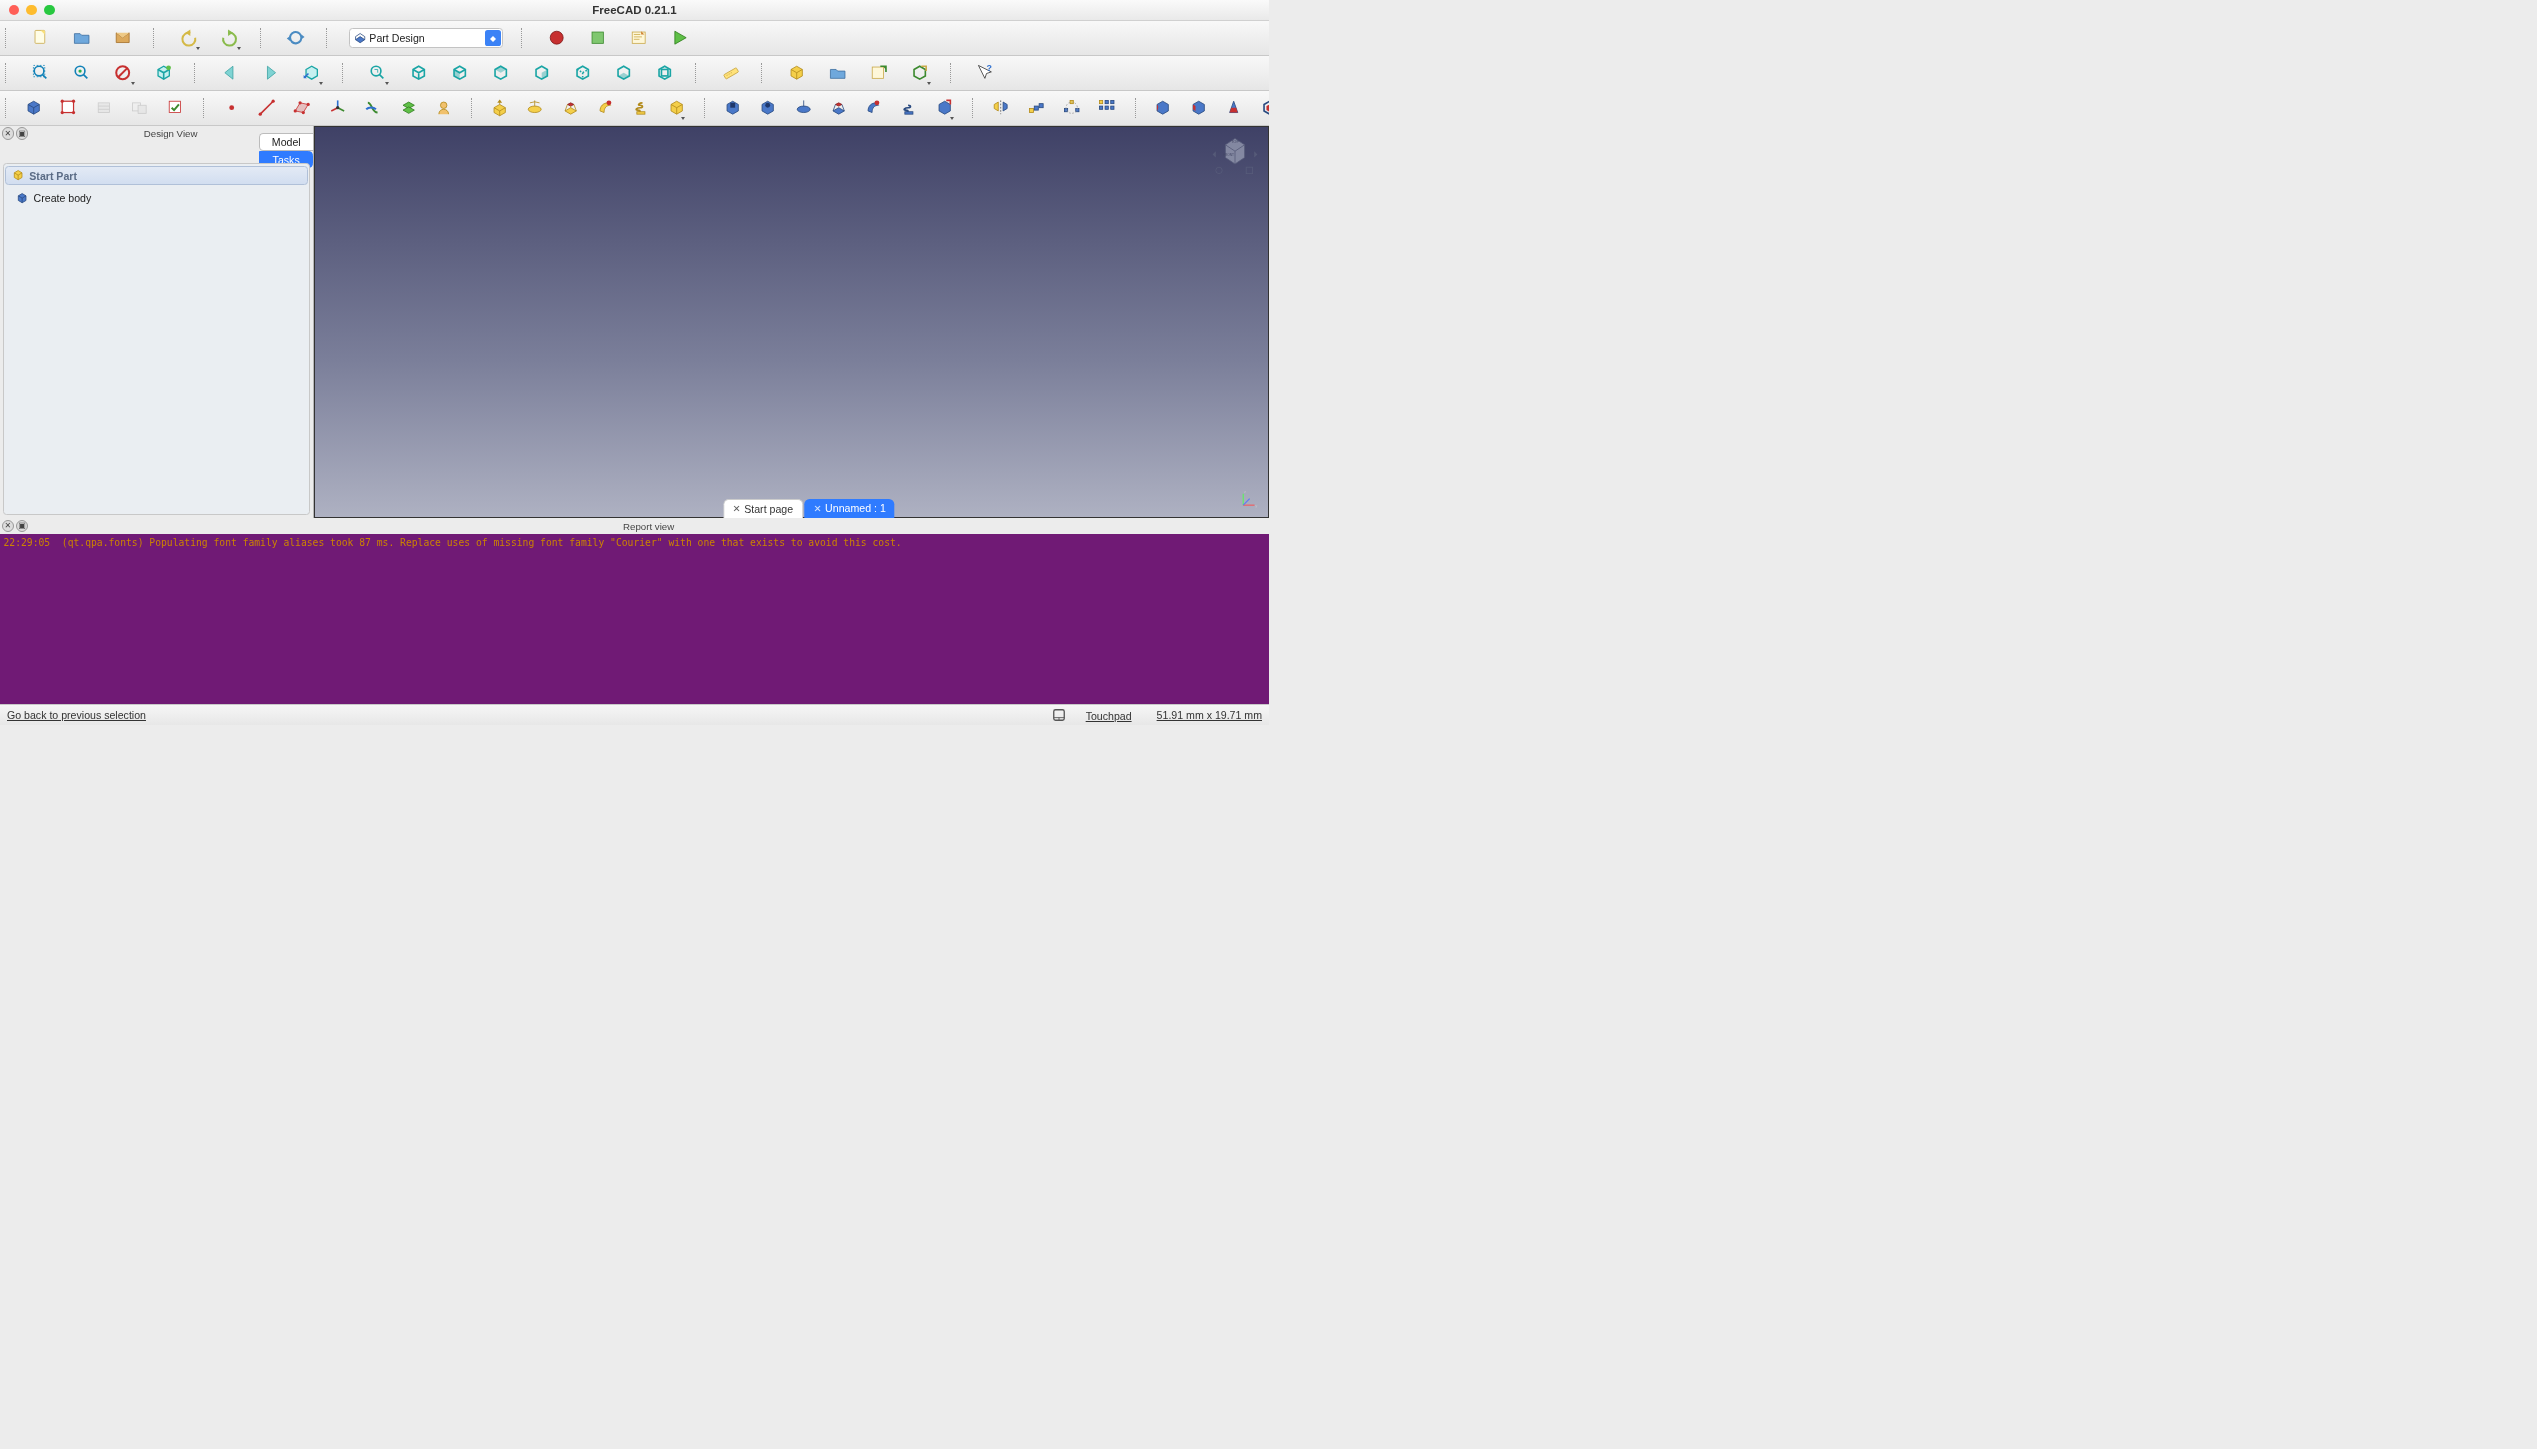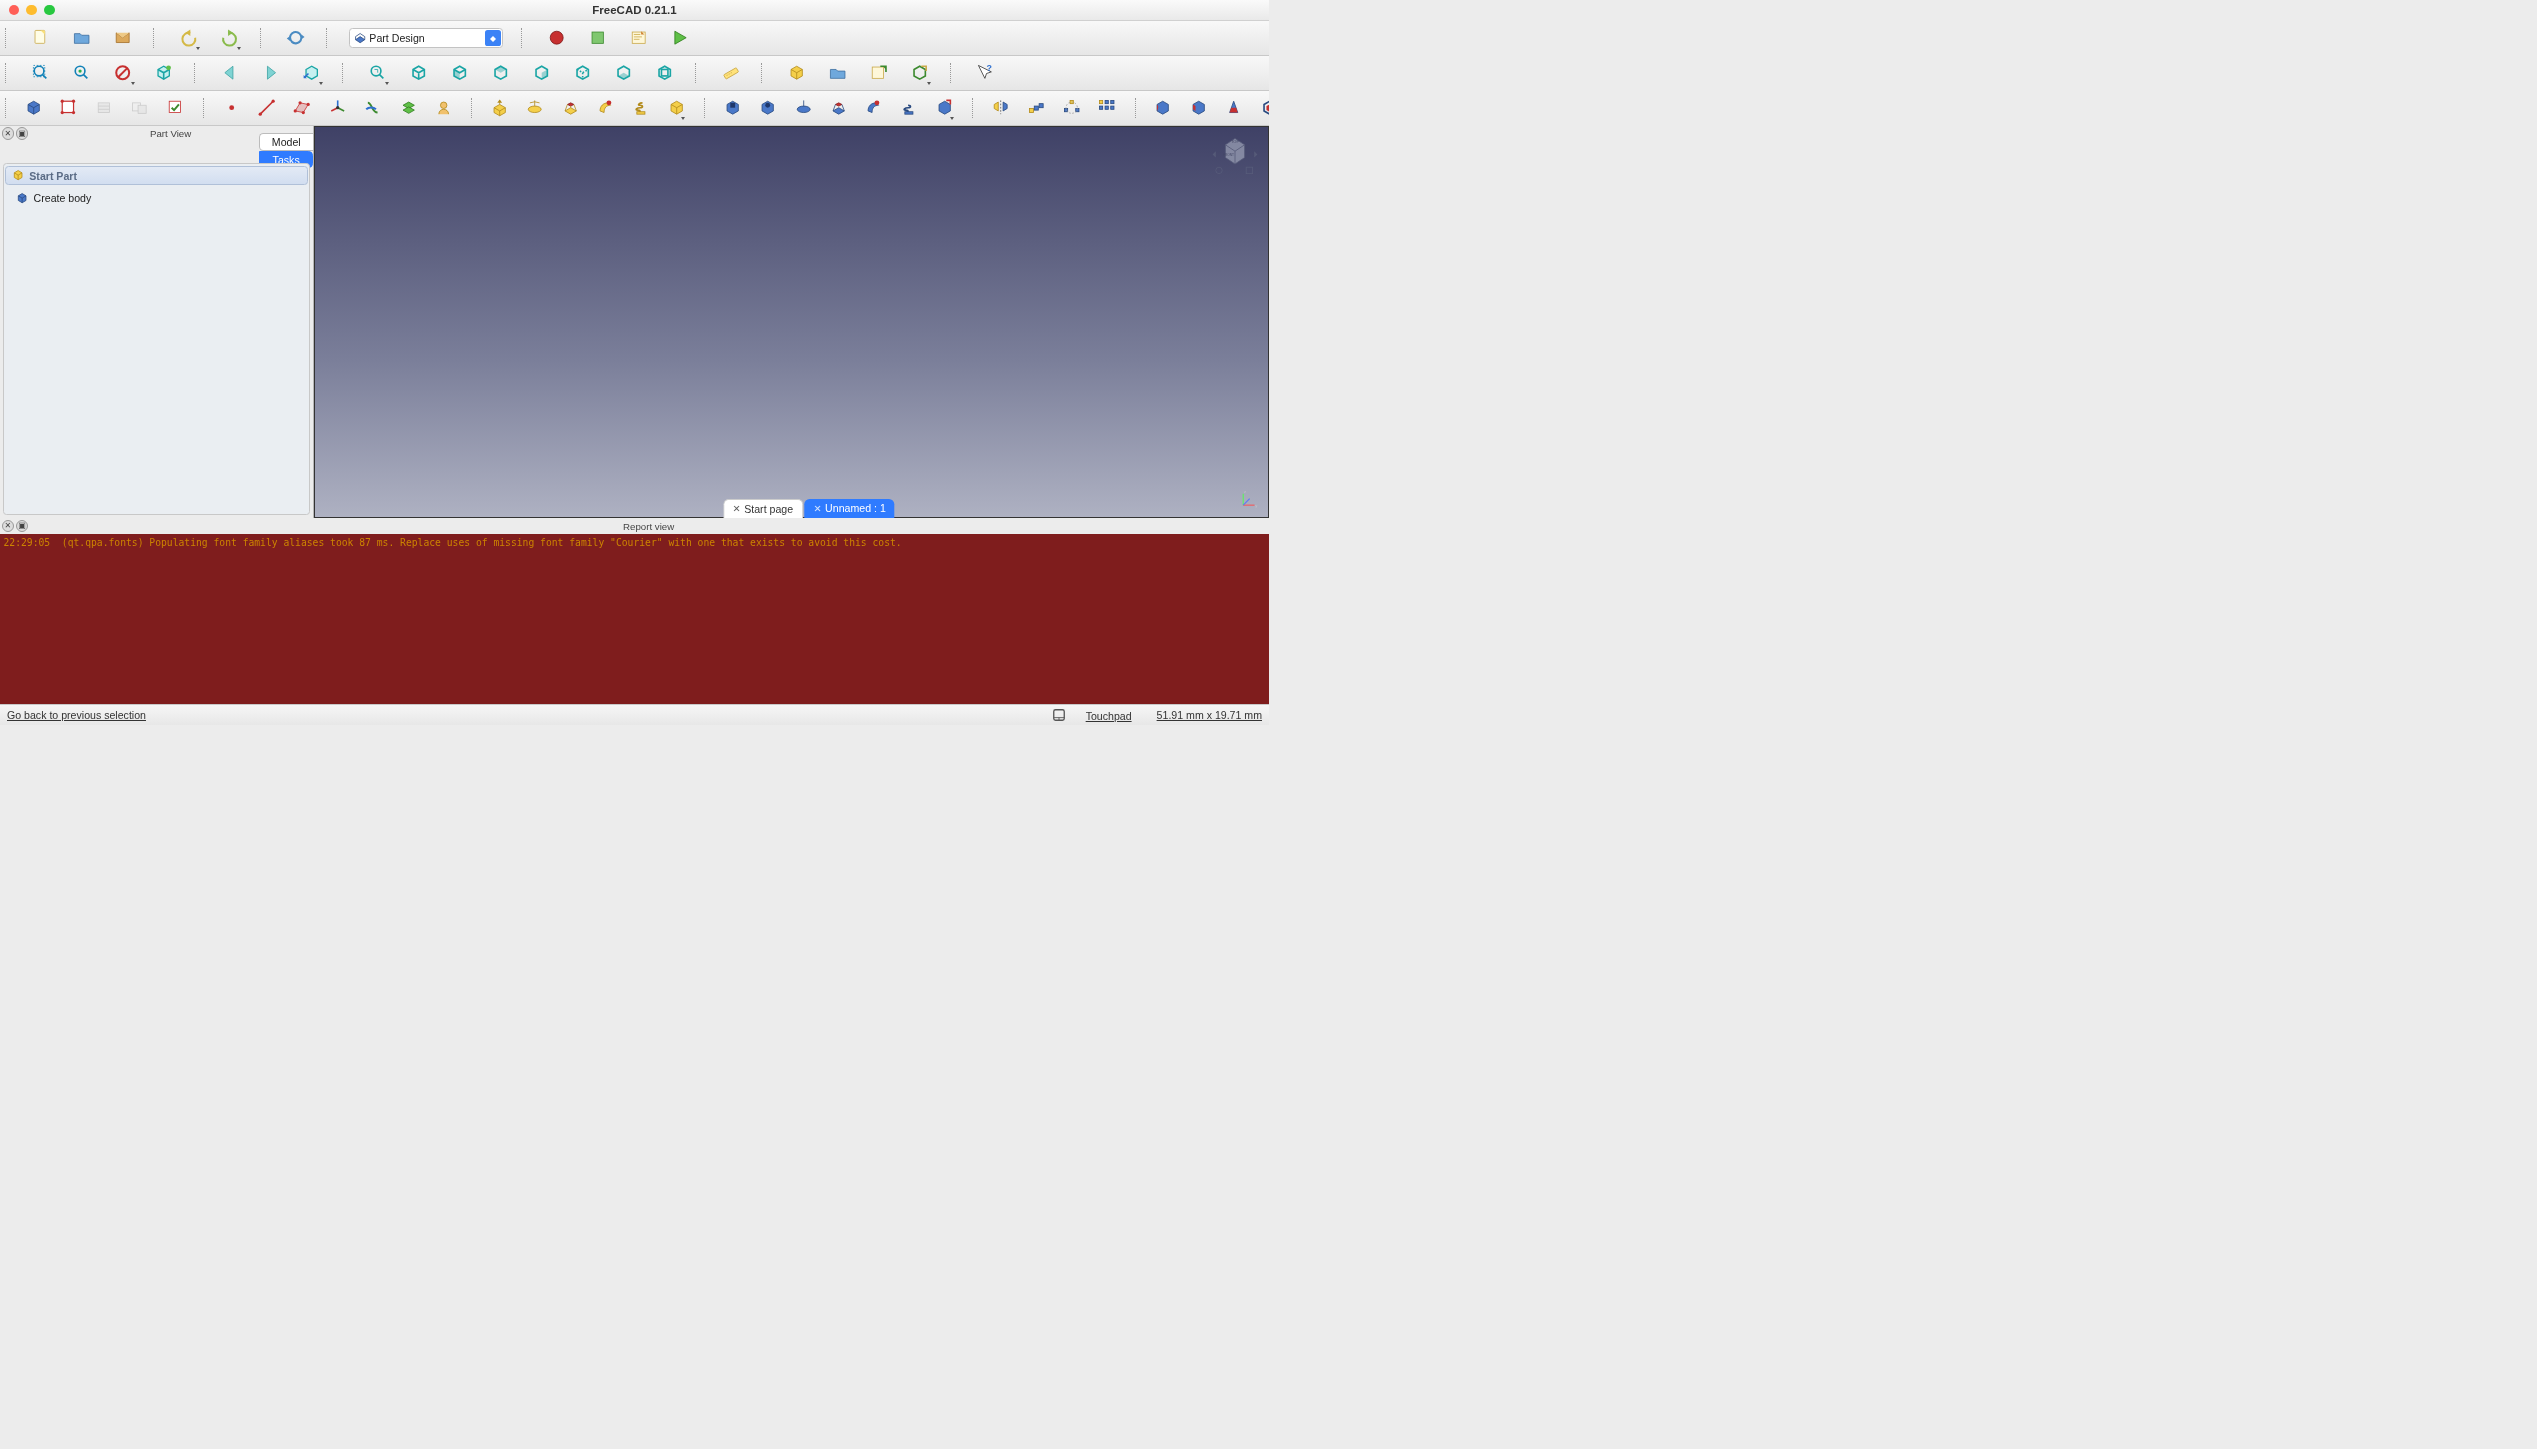--- a/index.html
+++ b/index.html
@@ -122,21 +122,21 @@
   display:flex;align-items:center;gap:3.5px;
   padding:0 8.8px; font-size:10.6px;
   border-radius:5.3px 5.3px 0 0;
 }
 .dtab.inactive { background:#fff; color:#333; border:0.9px solid #ccc; border-bottom:none;}
 .dtab.active { background:#2f7bff; color:#fff; }
 .dtab .x { font-size:9.7px; opacity:0.8; }
 
 .reportwrap { flex:1; display:flex; flex-direction:column; background:#fff; }
 .reportbody {
-  flex:1; background:#7f1d1d; padding:2.6px 3.5px;
+  flex:1; background:#701a75; padding:2.6px 3.5px;
   font-family: Menlo, Consolas, monospace;
   font-size: 9.7px;
   color:#cc8400;
   white-space: pre;
   overflow:hidden;
 }
 .statusbar {
   height:21px; background:linear-gradient(#f6f6f6,#e7e7e7);
   border-top:0.9px solid #c8c8c8;
   display:flex; align-items:center; padding:0 7px;
@@ -623,21 +623,21 @@
   <span class="overflow-arrows">»</span>
 </div>
 
 <div class="workrow">
   <div class="sidebar">
     <div class="panelheader">
       <div class="pbtns">
         <div class="pbtn">✕</div>
         <div class="pbtn">▣</div>
       </div>
-      <div class="title">Part View</div>
+      <div class="title">Design View</div>
     </div>
     <div class="tabrow">
       <div class="ptab first">Model</div>
       <div class="ptab last active">Tasks</div>
     </div>
     <div class="taskbox">
       <div class="taskhead">
         <svg width="12.3" height="12.3" viewBox="0 0 16 16">
             <path d="M3 5l5-3 5 3v6l-5 3-5-3z" fill="#f4cf4a" stroke="#b28a1a"></path>
             <path d="M3 5l5 3 5-3M8 8v6" stroke="#b28a1a" fill="none"></path>

